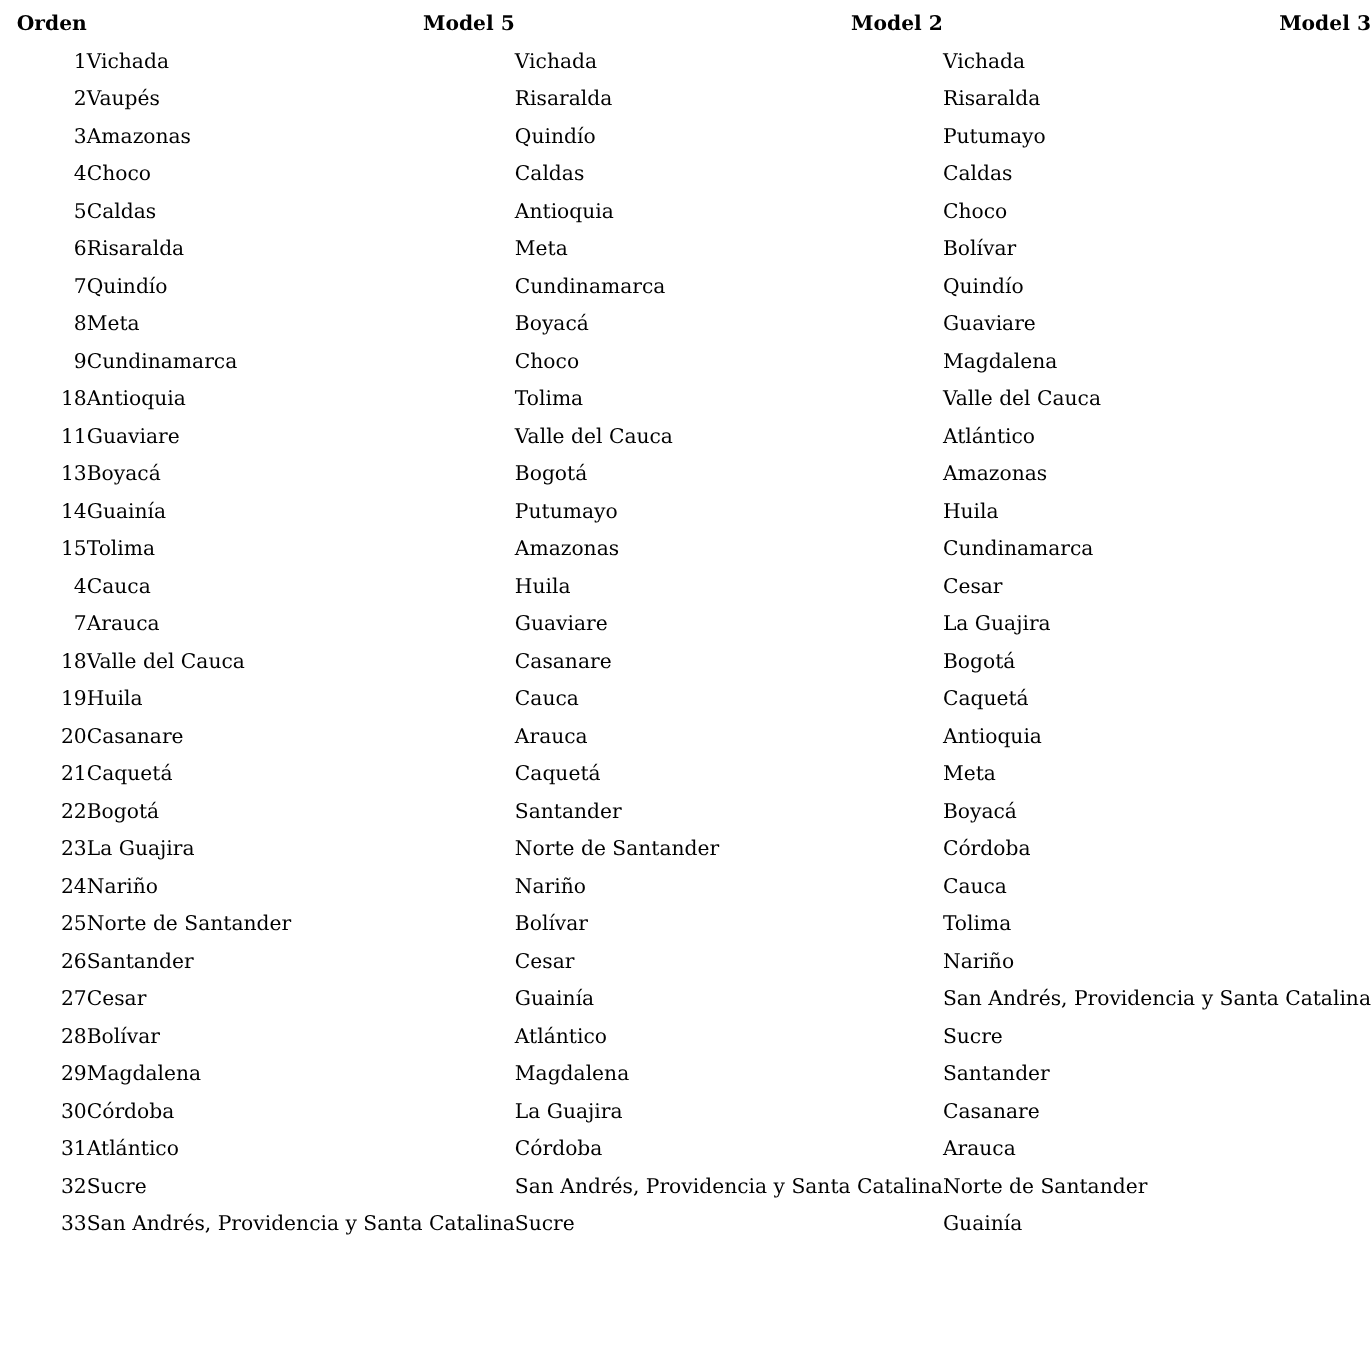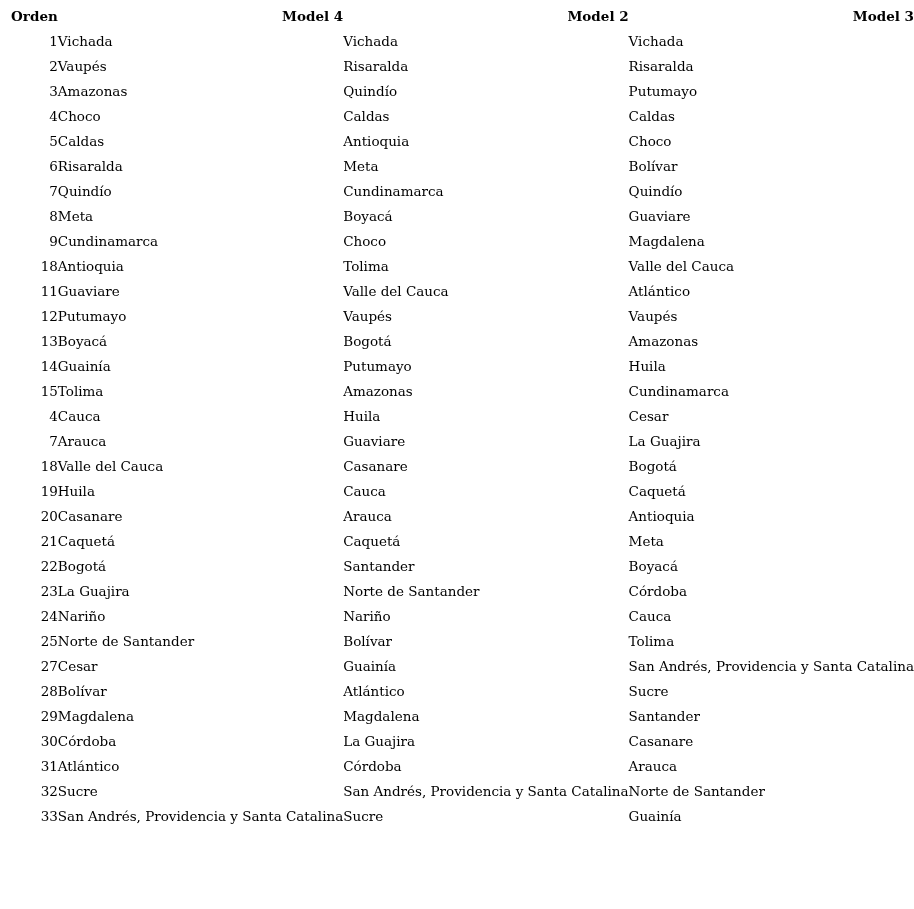--- a/index.html
+++ b/index.html
@@ -45,21 +45,21 @@
       width: 29px;
     }
   </style>
 </head>
 <body>
 
 <table class="ranking">
   <thead>
     <tr>
       <th class="col-orden">Orden</th>
-      <th class="col-m1">Model 4</th>
+      <th class="col-m1">Model 5</th>
       <th class="col-m2">Model 2</th>
       <th class="col-m3">Model 3</th>
     </tr>
   </thead>
   <tbody id="rows">
   <tr>
         <td class="col-orden">1</td>
         <td class="col-m1">Vichada</td>
         <td class="col-m2">Vichada</td>
         <td class="col-m3">Vichada</td>
@@ -118,26 +118,20 @@
         <td class="col-m2">Tolima</td>
         <td class="col-m3">Valle del Cauca</td>
       </tr>
       <tr>
         <td class="col-orden">11</td>
         <td class="col-m1">Guaviare</td>
         <td class="col-m2">Valle del Cauca</td>
         <td class="col-m3">Atlántico</td>
       </tr>
       <tr>
-        <td class="col-orden">12</td>
-        <td class="col-m1">Putumayo</td>
-        <td class="col-m2">Vaupés</td>
-        <td class="col-m3">Vaupés</td>
-      </tr>
-      <tr>
         <td class="col-orden">13</td>
         <td class="col-m1">Boyacá</td>
         <td class="col-m2">Bogotá</td>
         <td class="col-m3">Amazonas</td>
       </tr>
       <tr>
         <td class="col-orden">14</td>
         <td class="col-m1">Guainía</td>
         <td class="col-m2">Putumayo</td>
         <td class="col-m3">Huila</td>
@@ -202,20 +196,26 @@
         <td class="col-m2">Nariño</td>
         <td class="col-m3">Cauca</td>
       </tr>
       <tr>
         <td class="col-orden">25</td>
         <td class="col-m1">Norte de Santander</td>
         <td class="col-m2">Bolívar</td>
         <td class="col-m3">Tolima</td>
       </tr>
       <tr>
+        <td class="col-orden">26</td>
+        <td class="col-m1">Santander</td>
+        <td class="col-m2">Cesar</td>
+        <td class="col-m3">Nariño</td>
+      </tr>
+      <tr>
         <td class="col-orden">27</td>
         <td class="col-m1">Cesar</td>
         <td class="col-m2">Guainía</td>
         <td class="col-m3">San Andrés, Providencia y Santa Catalina</td>
       </tr>
       <tr>
         <td class="col-orden">28</td>
         <td class="col-m1">Bolívar</td>
         <td class="col-m2">Atlántico</td>
         <td class="col-m3">Sucre</td>

